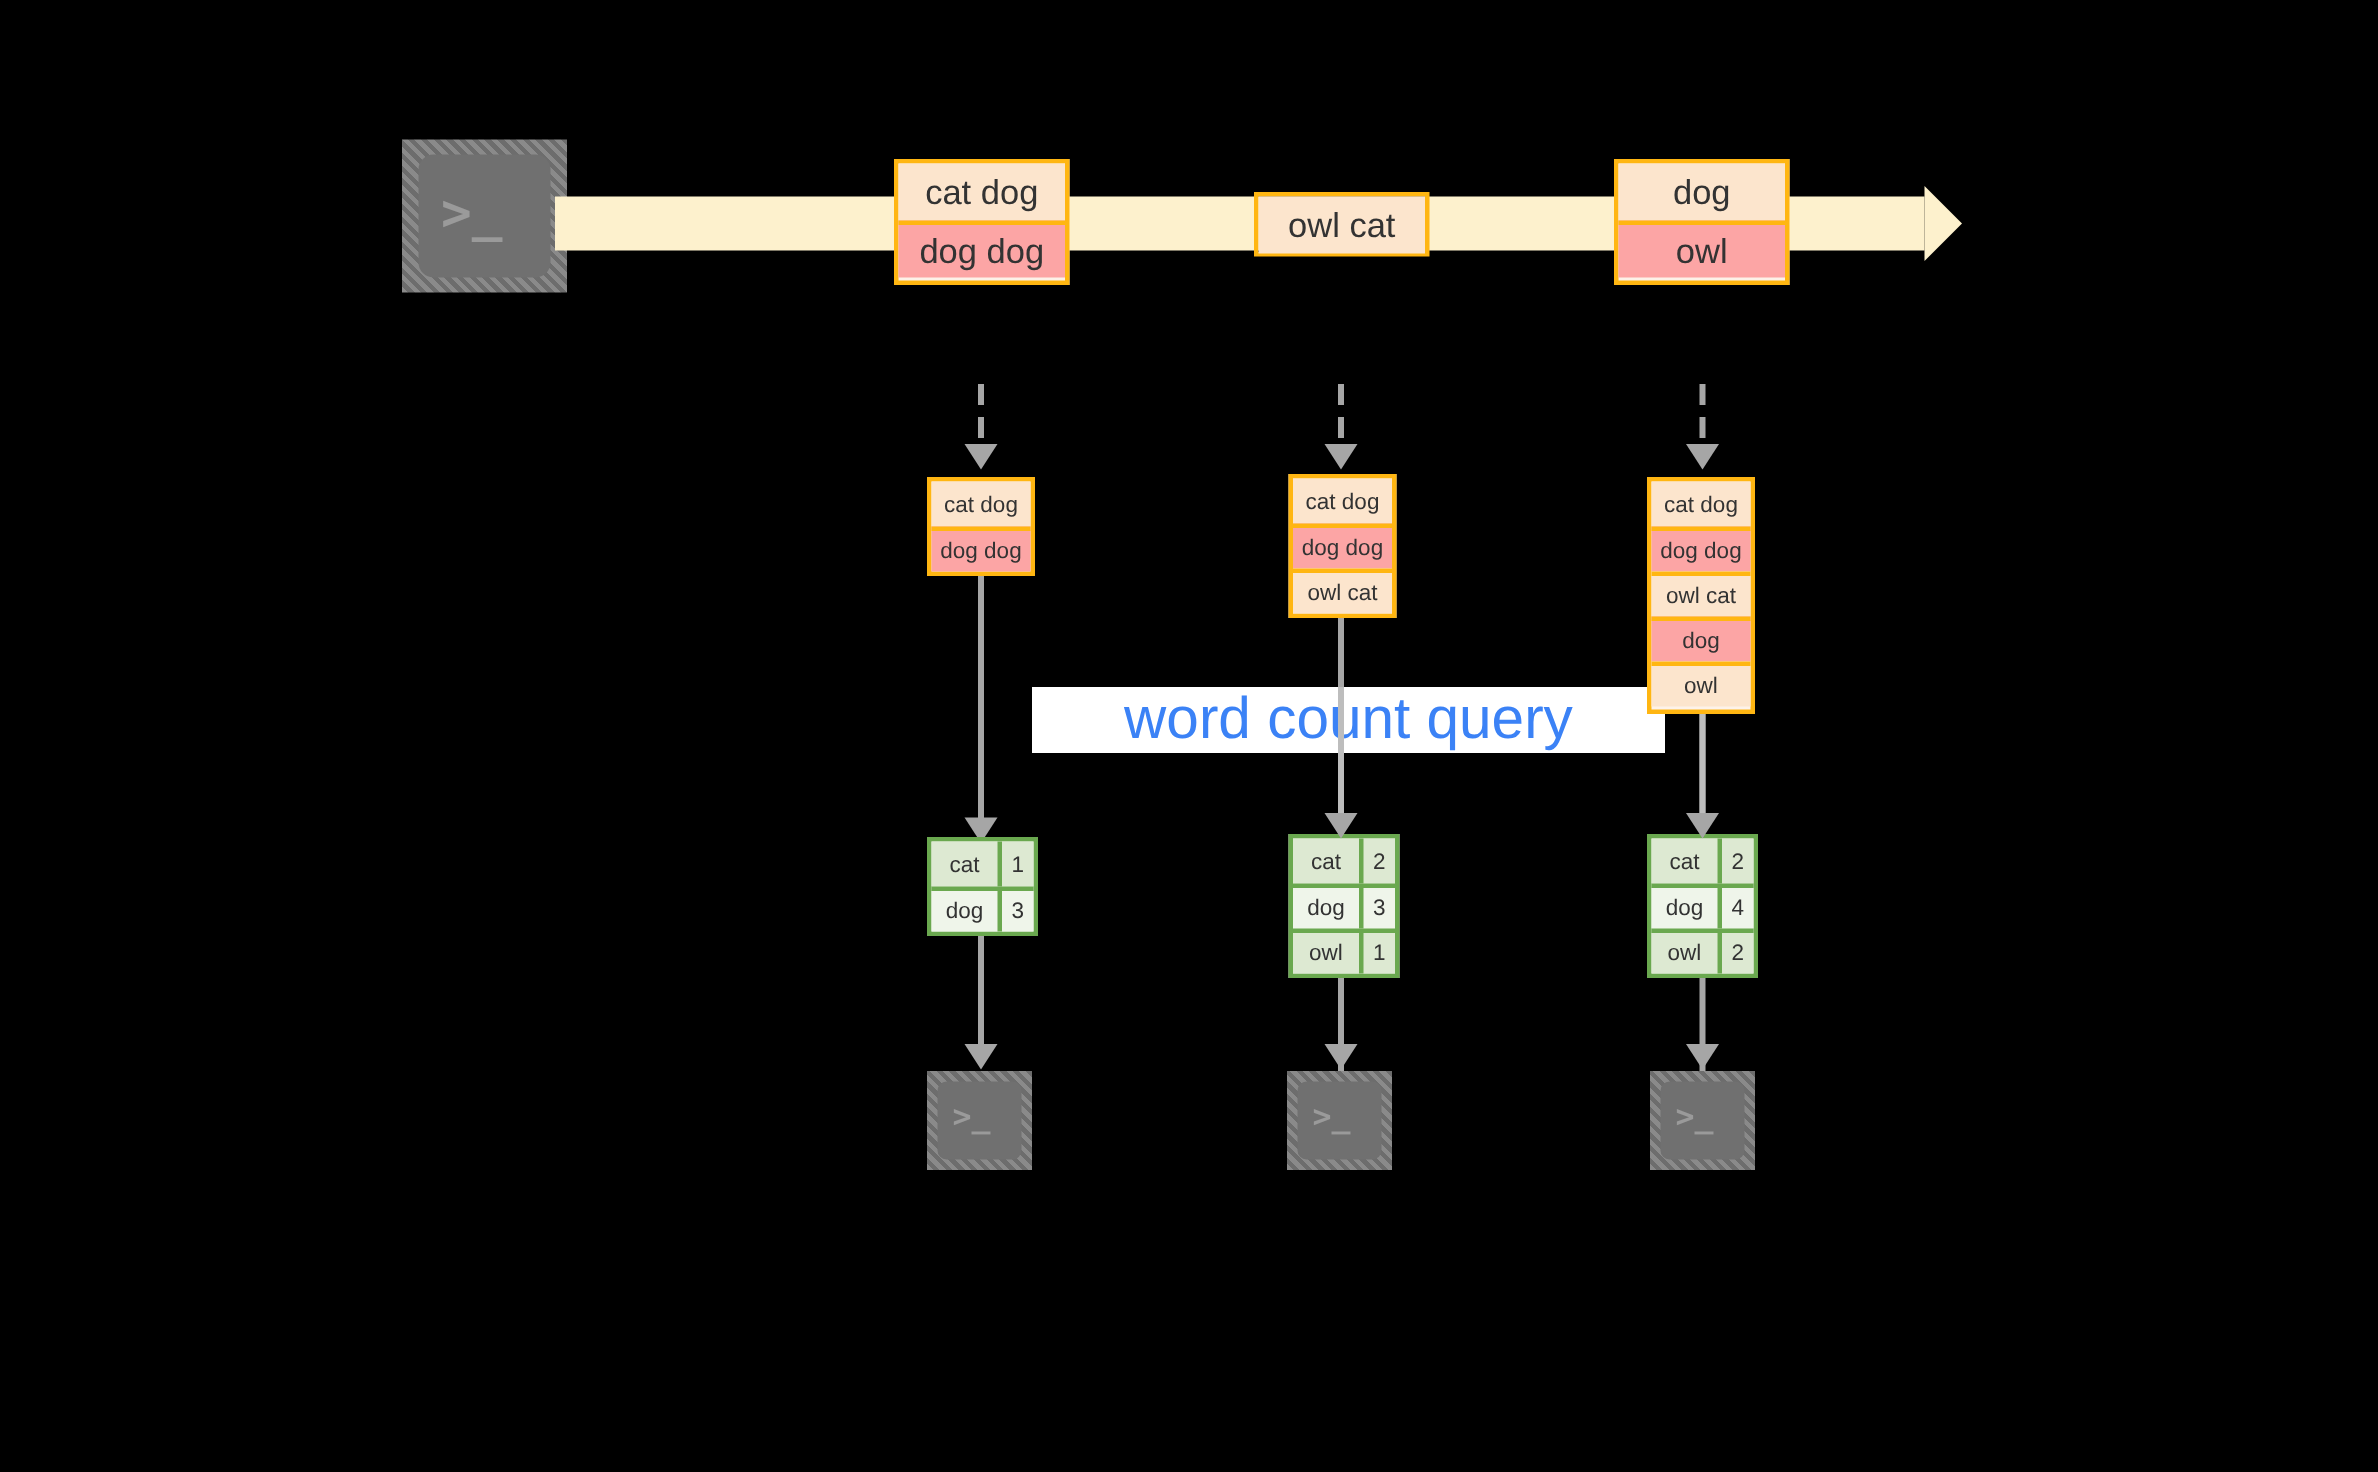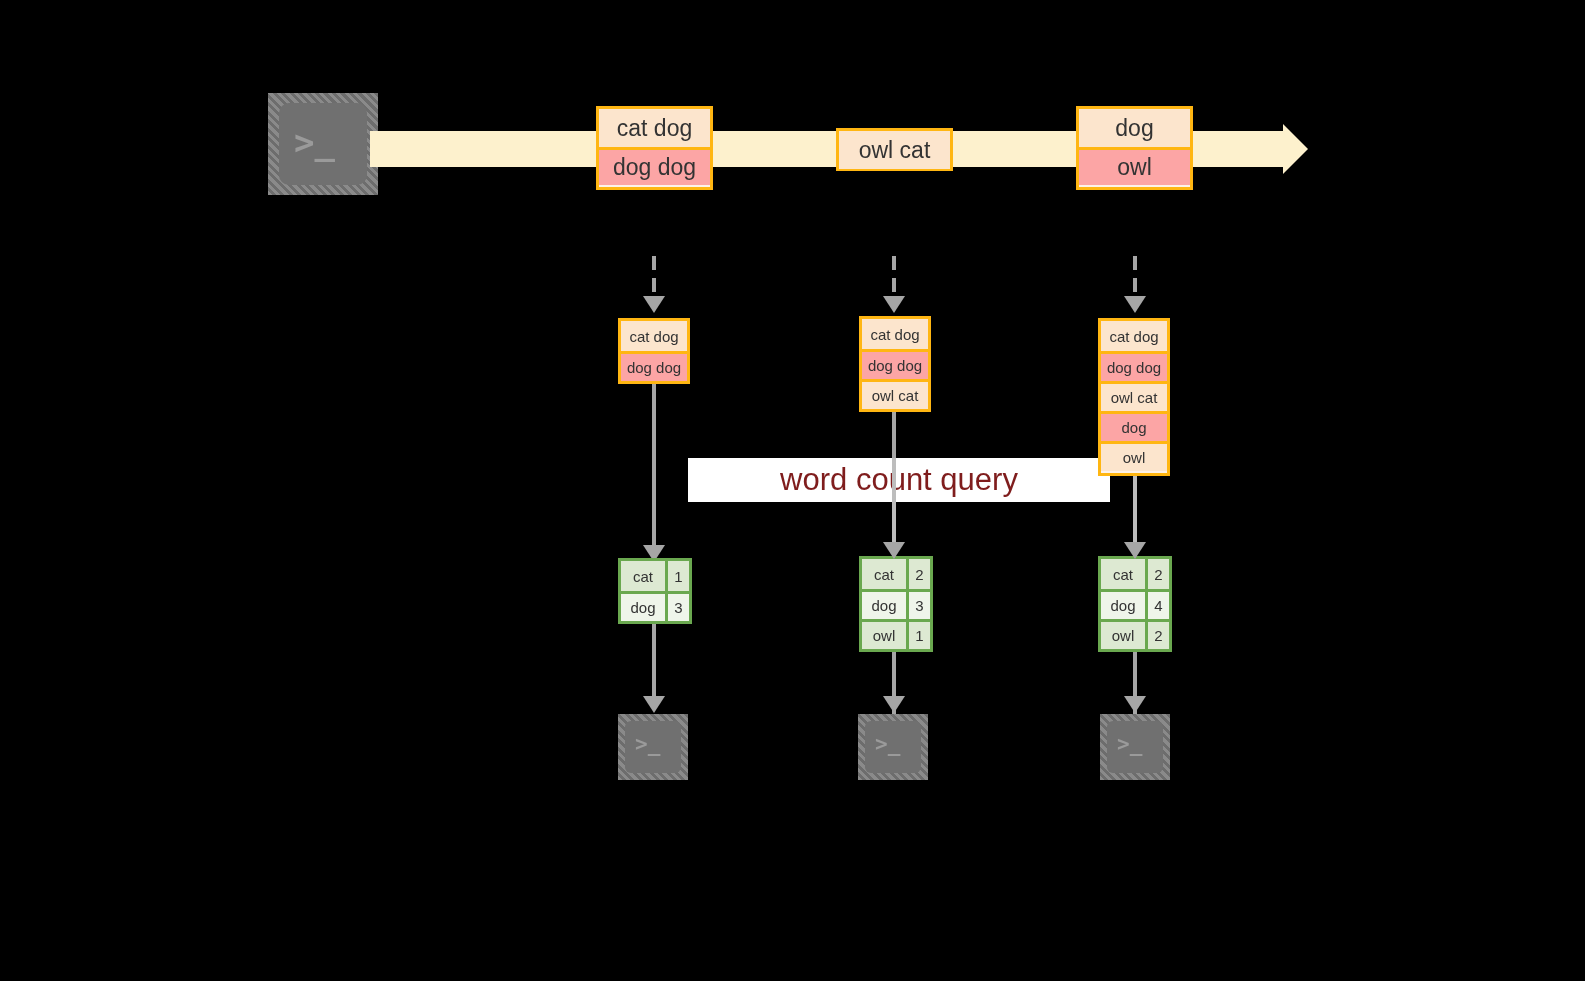--- a/index.html
+++ b/index.html
@@ -130,22 +130,22 @@
     border-top: 17px solid #a6a6a6;
   }
 
   
   .wlabel {
     position: absolute;
     background: #ffffff;
     display: flex;
     align-items: center;
     justify-content: center;
-    color: #7f1d1d;
-    font-size: 31px;
+    color: #3b82f6;
+    font-size: 39px;
     white-space: nowrap;
   }
   .overlay-line {
     position: absolute;
     width: 4px;
     background: #bdbdbd;
     z-index: 6;
   }
 </style>
 </head>

